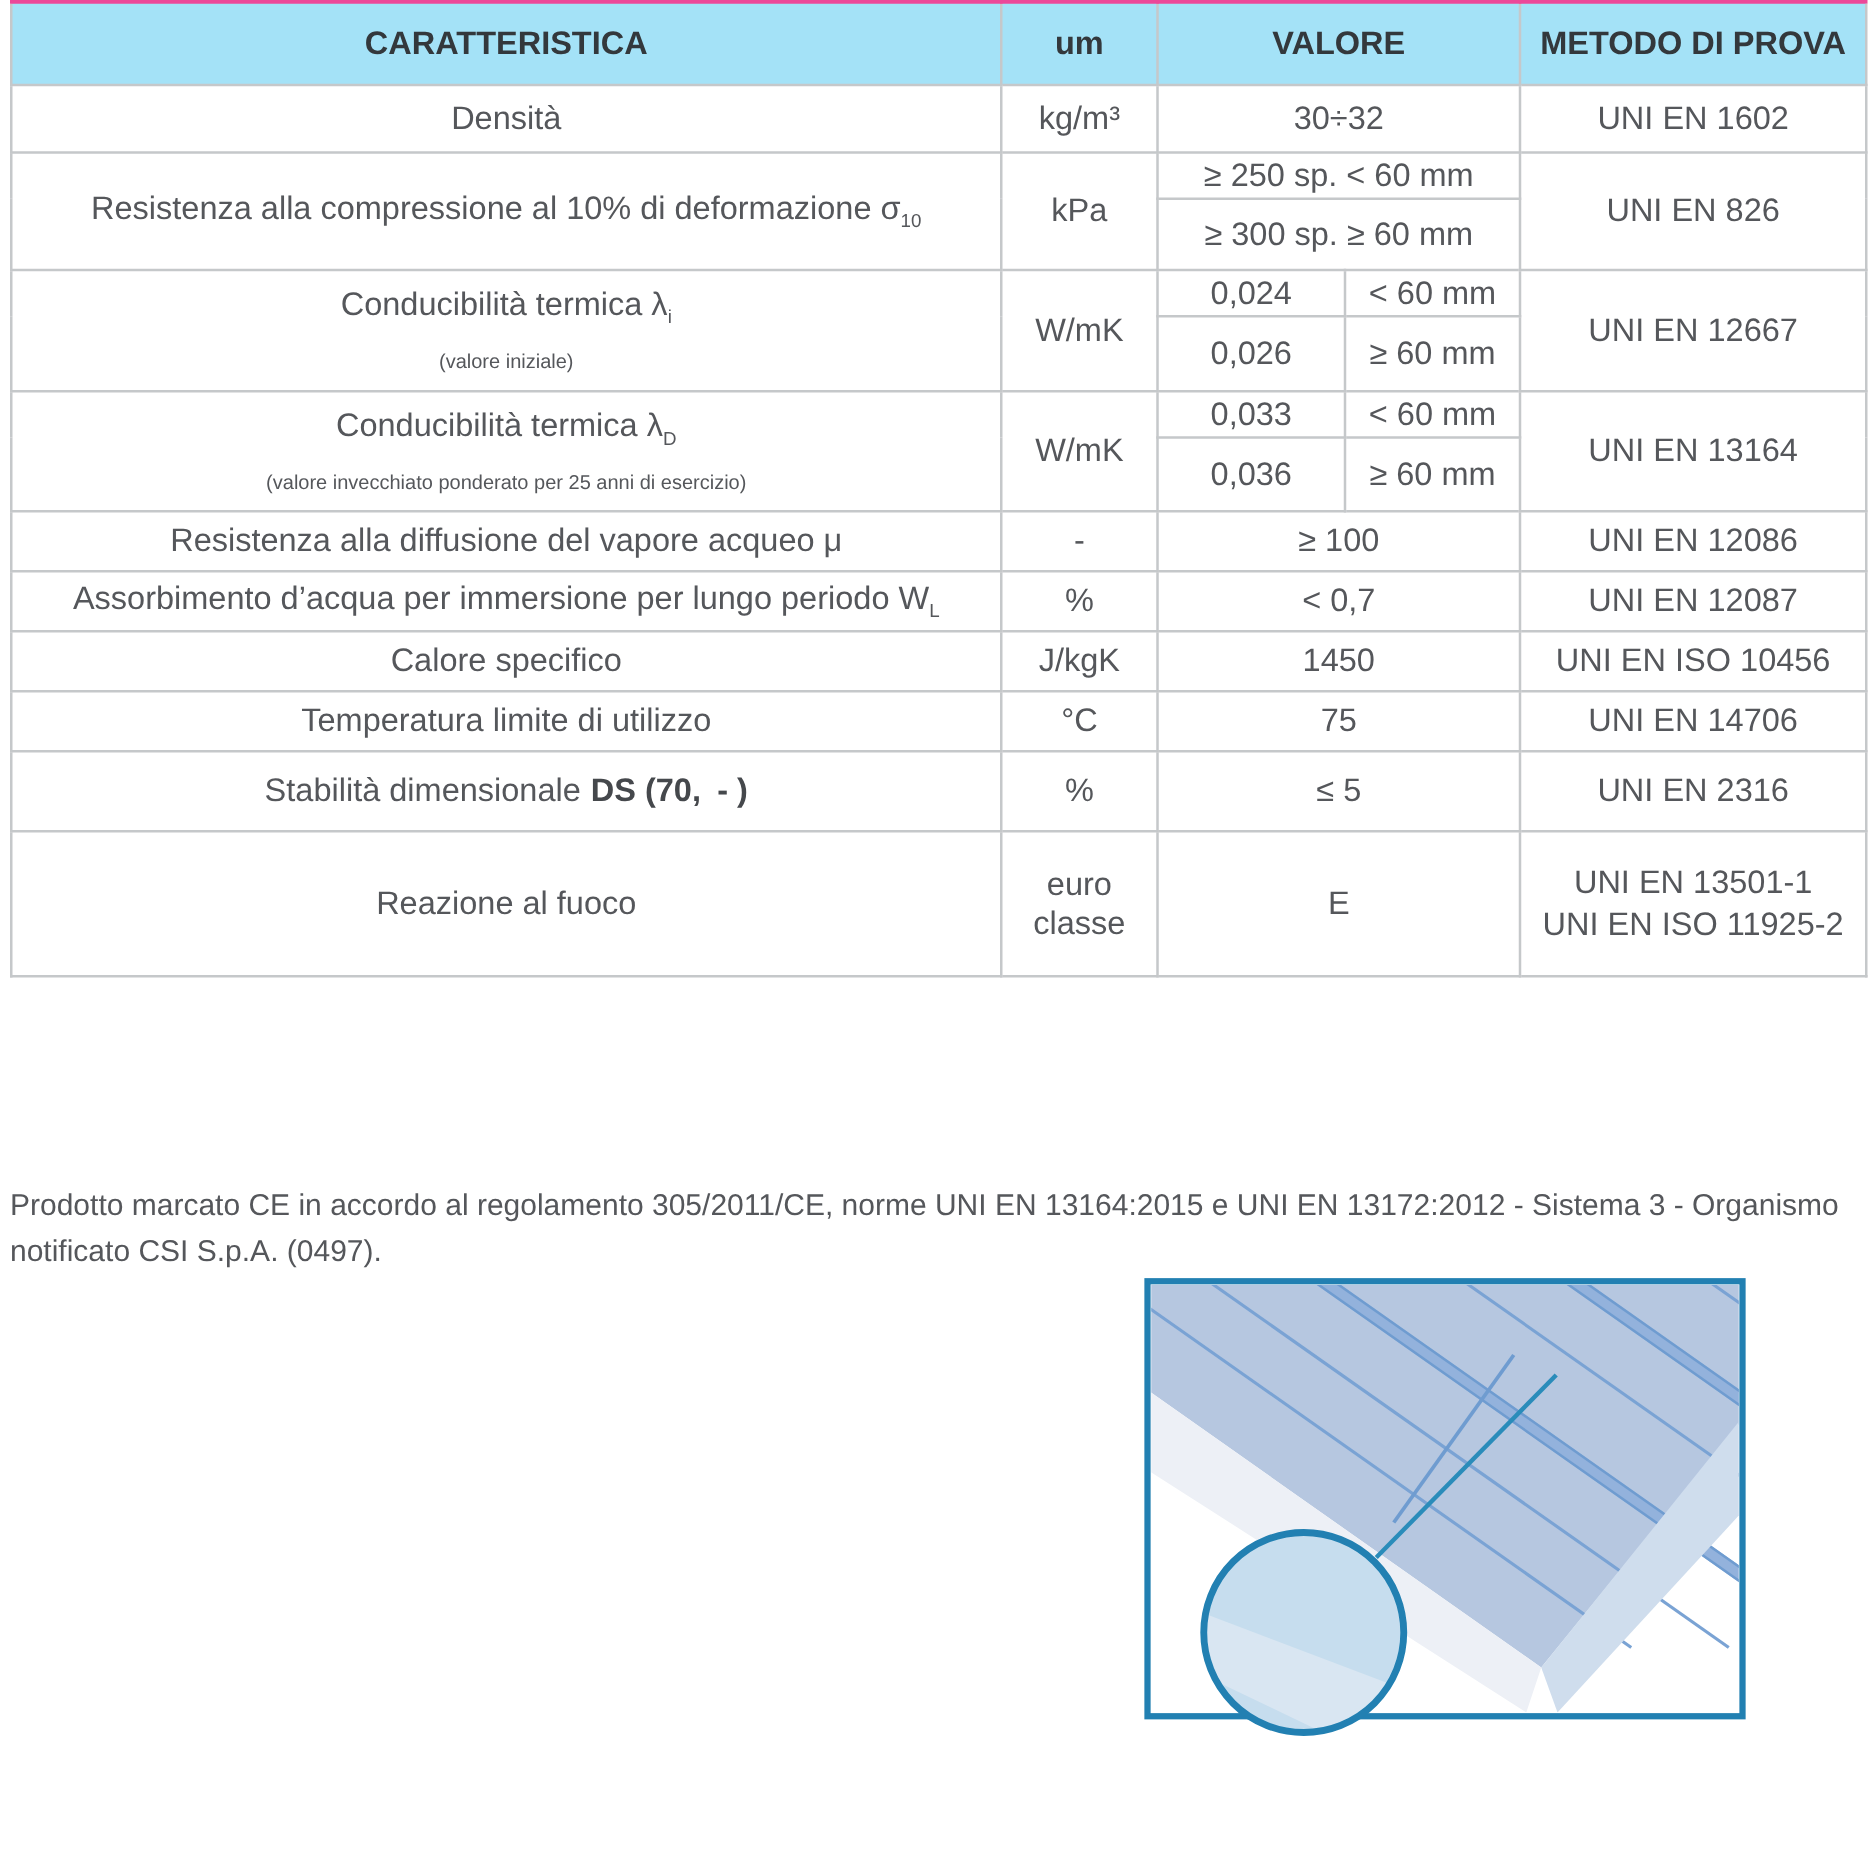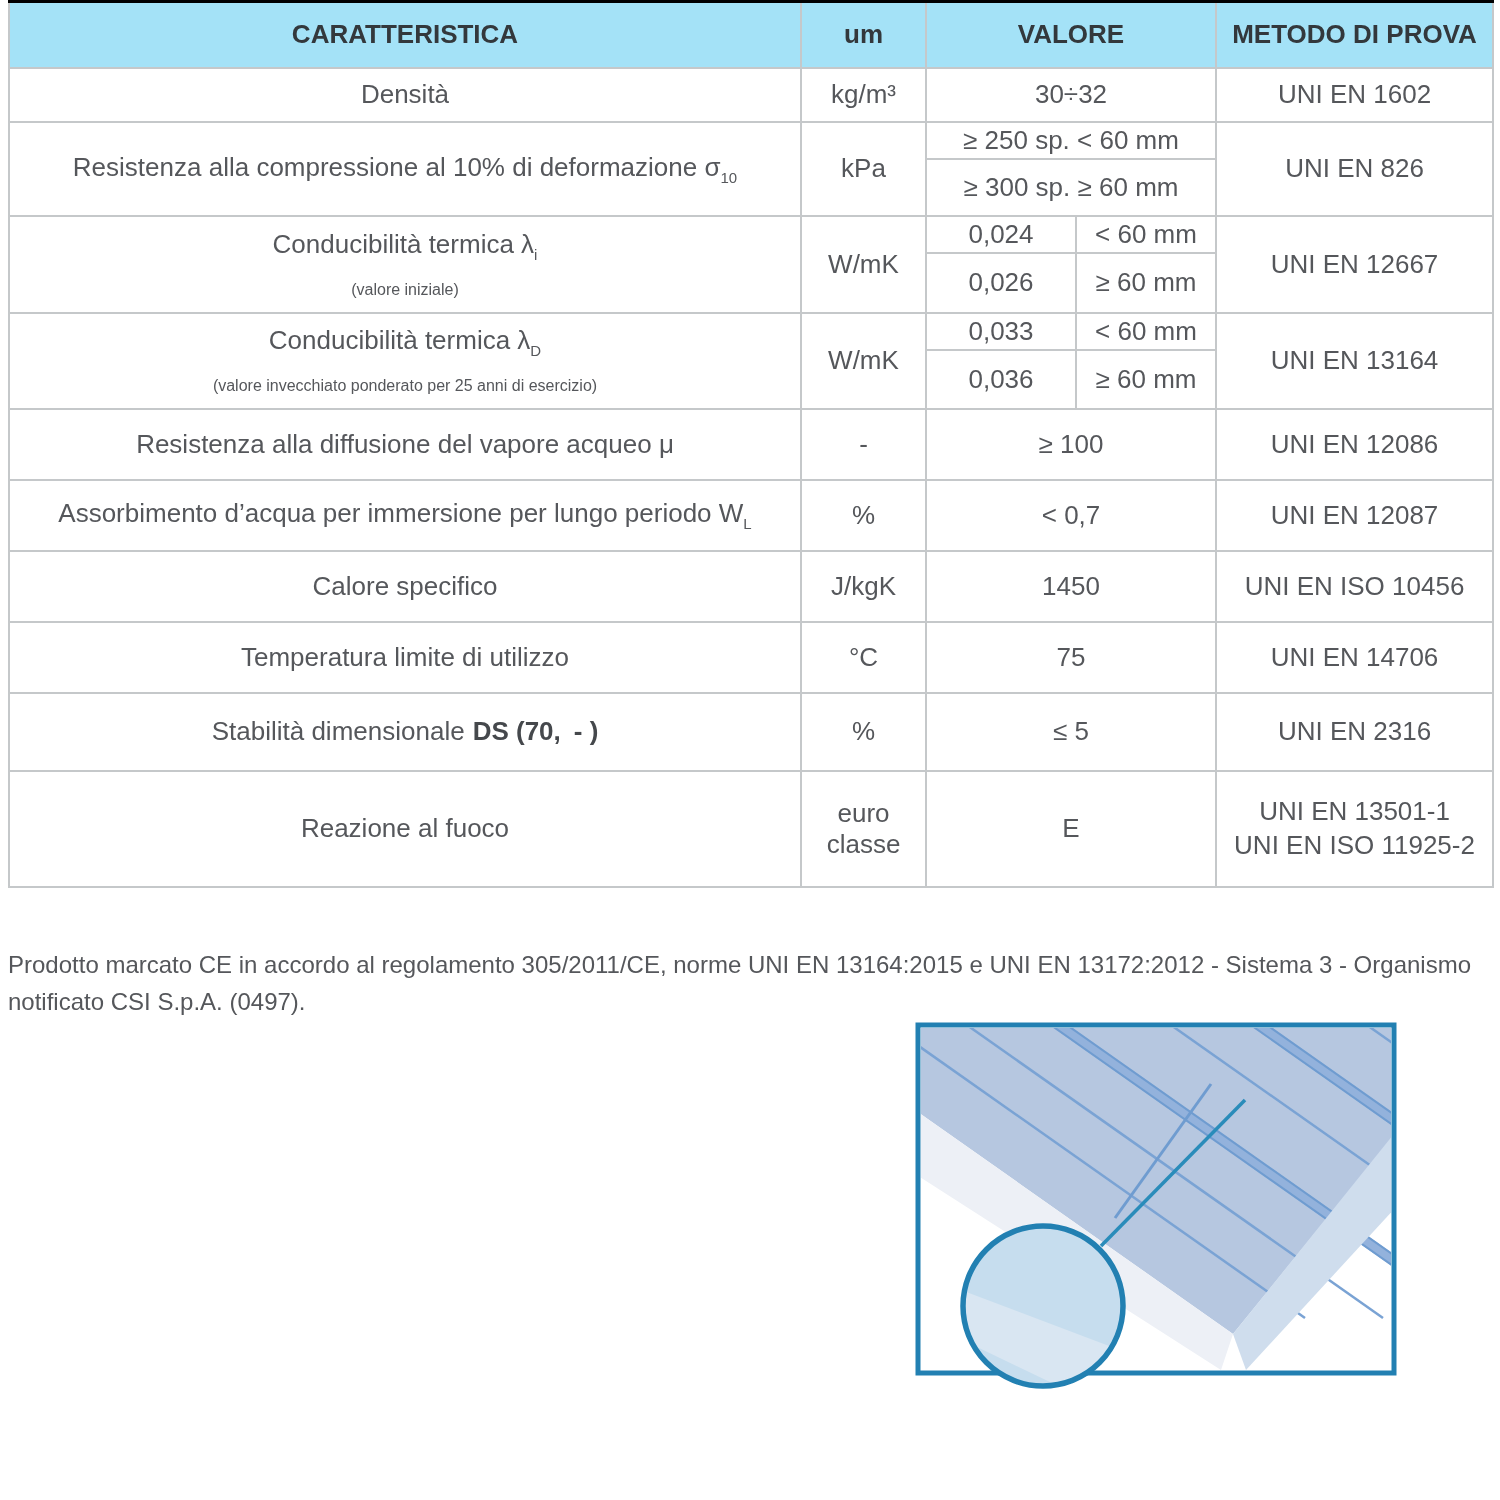--- a/index.html
+++ b/index.html
@@ -6,39 +6,39 @@
   body{
     width:1500px;height:1500px;background:#ffffff;
     font-family:"Liberation Sans", sans-serif;
     position:relative;overflow:hidden;
     color:#55575b;
   }
   .spec-table{
     position:absolute;left:8px;top:0;
     border-collapse:collapse;table-layout:fixed;
     width:1484px;
-    border-top:3px solid #000000;
+    border-top:3px solid #ec4899;
   }
   .spec-table td,.spec-table th{
     border:2px solid #c5c8ca;
     text-align:center;vertical-align:middle;
     font-size:26px;color:#55575b;
     padding:2px 6px;box-sizing:border-box;
     font-weight:normal;
   }
   .spec-table th{
     background:#a4e2f7;color:#33383c;font-weight:bold;
     height:66px;font-size:26px;
   }
   .h-r1{height:54px;}
   .h-r2a{height:56px;} .h-r2b{height:57px;}
   .h-r3a{height:60px;} .h-r3b{height:60px;}
   .h-r4a{height:59px;} .h-r4b{height:59px;}
-  .h-r5,.h-r6,.h-r7,.h-r8{height:71px;}
-  .h-r9{height:78px;}
+  .h-r5,.h-r6,.h-r7,.h-r8{height:48px;}
+  .h-r9{height:64px;}
   .h-r10{height:116px;}
   .sub{font-size:15px;vertical-align:-0.45em;letter-spacing:0;}
   .nota{display:block;font-size:16px;line-height:1.15;margin-top:18px;}
   .bold{font-weight:bold;color:#45484c;margin-left:8px;}
   .met-line{display:block;line-height:1.3;}
   .footnote{
     position:absolute;left:8px;top:946px;width:1478px;
     font-size:24px;line-height:1.55;color:#55575b;text-align:left;
   }
   .figure{position:absolute;left:915px;top:1022px;width:482px;height:380px;}

